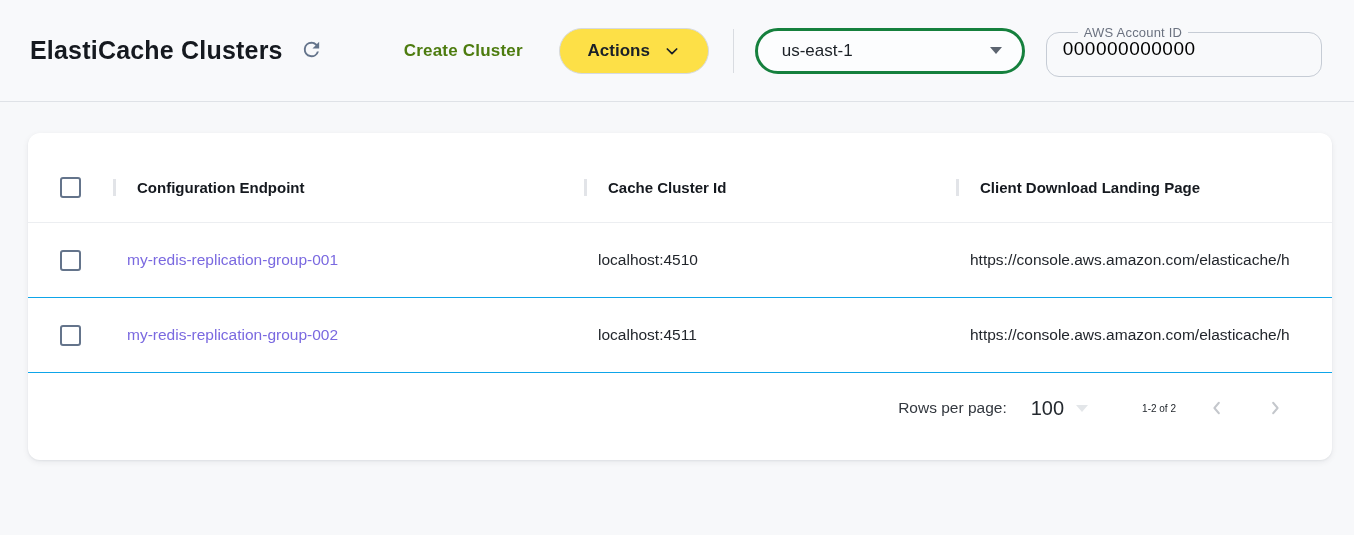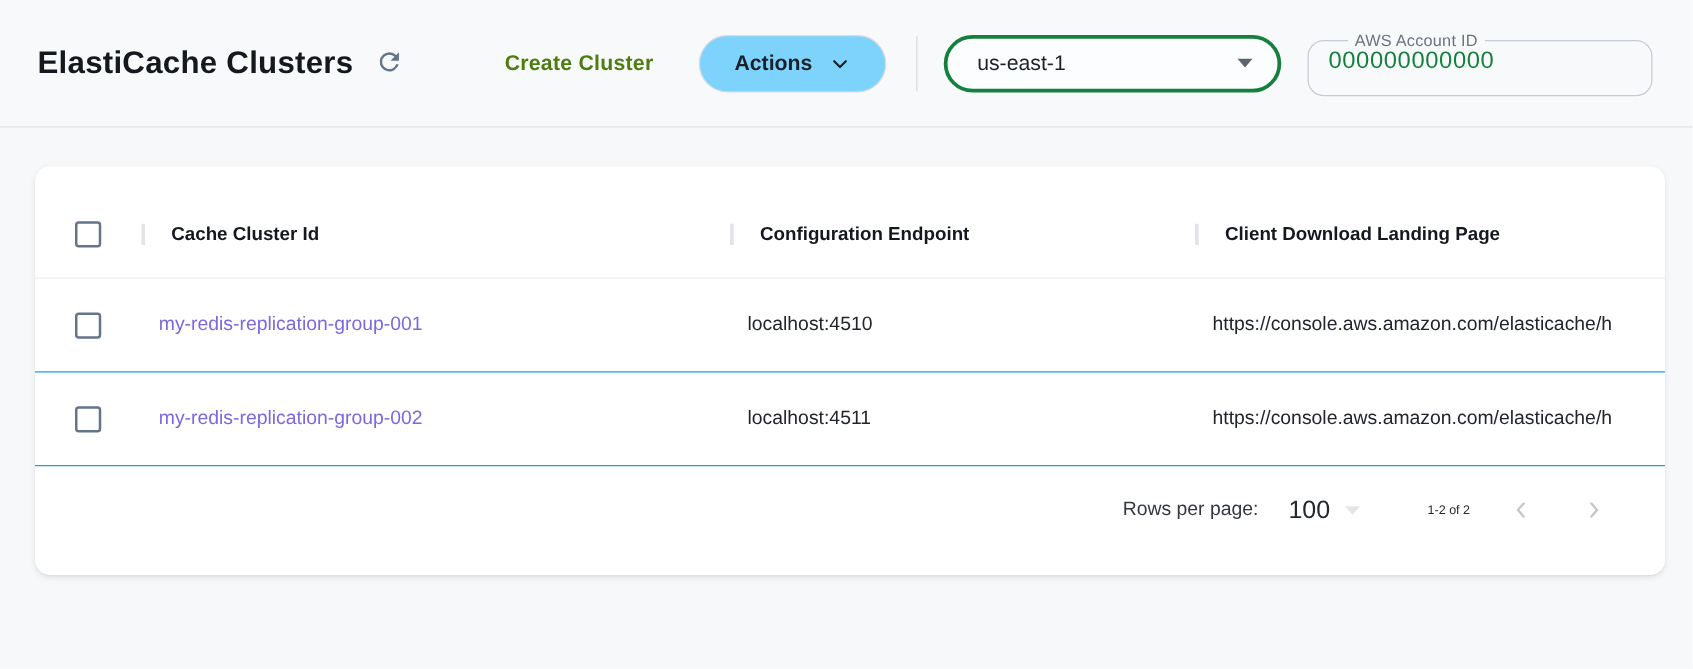--- a/index.html
+++ b/index.html
@@ -29,21 +29,21 @@
     margin-left:78px;
     background:none; border:none; cursor:pointer;
     font-family:inherit; font-size:17px; font-weight:700; color:#4d7c0f;
     letter-spacing:.2px;
   }
   .actions-btn {
     margin-left:36px;
     height:46px; min-width:150px;
     display:flex; align-items:center; justify-content:center; gap:14px;
     padding:0 24px;
-    background:#7dd3fc;
+    background:#fde047;
     border:1px solid #d6dae1; border-radius:23px;
     font-family:inherit; font-size:17px; font-weight:700; color:#1a2028;
     cursor:pointer;
   }
   .vdivider { margin-left:24px; width:1px; height:44px; background:#d9dce1; }
   .region-select {
     margin-left:21px;
     width:270px; height:46px;
     display:flex; align-items:center; justify-content:space-between;
     padding:0 20px 0 24px;
@@ -62,21 +62,21 @@
     border:1px solid #c6ccd5; border-radius:13px;
     padding:0 16px 6px 16px;
     background:transparent;
   }
   .account-field legend {
     margin-left:15px; padding:0 6px;
     font-size:13px; color:#6b7280; letter-spacing:.2px;
   }
   .account-field input {
     width:100%; border:none; background:transparent; outline:none;
-    font-family:inherit; font-size:19px; color:#15803d; letter-spacing:.5px;
+    font-family:inherit; font-size:19px; color:#000000; letter-spacing:.5px;
     margin-top:-2px;
   }
 
   
   .card {
     margin:31px 22px 0 28px;
     width:1304px; height:327px;
     background:#ffffff;
     border-radius:12px;
     box-shadow:0 2px 6px rgba(16,24,40,.07), 0 1px 2px rgba(16,24,40,.05);
@@ -178,22 +178,22 @@
     <input type="text" value="000000000000" style="">
   </fieldset>
 </div>
 
 <div class="card">
 
   <div class="grid-row grid-head">
     <div class="cell-check">
       <span class="checkbox"></span>
     </div>
+    <div class="head-cell">Configuration Endpoint</div>
     <div class="head-cell">Cache Cluster Id</div>
-    <div class="head-cell">Configuration Endpoint</div>
     <div class="head-cell">Client Download Landing Page</div>
   </div>
 
   <div class="grid-row grid-data">
     <div class="cell-check">
       <span class="checkbox"></span>
     </div>
     <div class="data-cell">
       <a class="link">my-redis-replication-group-001</a>
     </div>

